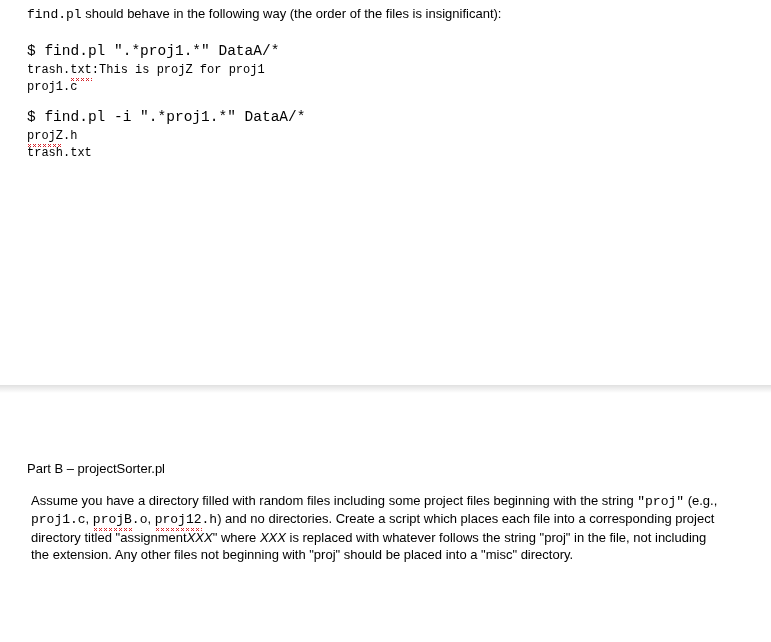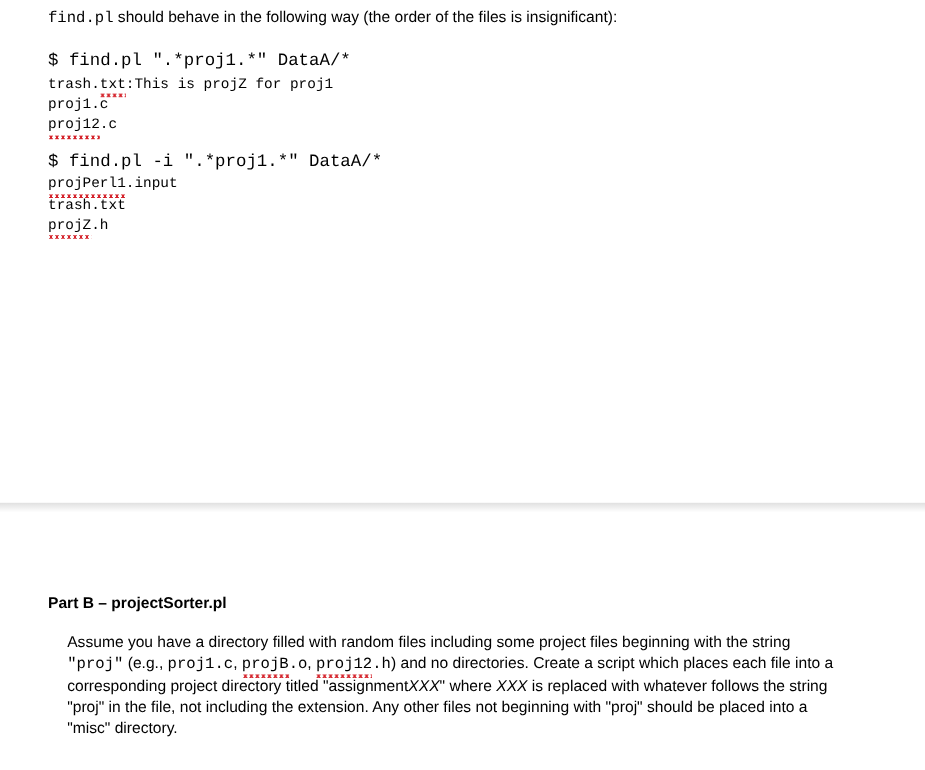--- a/index.html
+++ b/index.html
@@ -4,21 +4,21 @@
 <style>
   body {
     margin: 0;
     padding: 0;
     font-family: "Helvetica Neue", Helvetica, Arial, sans-serif;
     background: #fff;
     color: #000;
     width: 771px;
   }
   .page {
-    padding: 6px 48px 10px 40px;
+    padding: 6px 48px 10px 27px;
   }
   .mono {
     font-family: "Courier New", Courier, monospace;
   }
   .intro {
     font-size: 13px;
     margin: 0 0 20px 0;
   }
   .cmd {
     font-size: 14.5px;
@@ -51,53 +51,51 @@
   .sep-region {
     height: 20px;
     margin-top: 200px;
   }
   .inner-shadow {
     height: 8px;
     background: linear-gradient(to bottom, rgba(0,0,0,0.12), rgba(0,0,0,0));
   }
   .part-b-title {
     font-size: 13px;
-    font-weight: 700;
+    font-weight: 400;
     margin: 50px 0 16px 0;
   }
   .part-b-body {
     font-size: 13px;
     line-height: 1.35;
-    margin: 16px;
+    margin: 4px;
   }
 </style>
 </head>
 <body>
 
 <div class="page">
 
   <p class="intro">
     <span class="mono">find.pl</span><span> should behave in the following way (the order of the files is insignificant):</span>
   </p>
 
   <div class="block">
     <div class="mono cmd">$ find.pl ".*proj1.*" DataA/*</div>
     <div class="mono out">
       <div><span>trash.</span><span class="squig">txt</span><span>:This is projZ for proj1</span></div>
       <div><span>proj1.c</span></div>
-      <div><span class="squig">proj12</span><span>.c</span></div>
     </div>
   </div>
 
   <div class="block">
     <div class="mono cmd">$ find.pl -i ".*proj1.*" DataA/*</div>
     <div class="mono out">
-      <div><span class="squig">projPerl1</span><span>.input</span></div>
+      <div><span class="squig">projZ</span><span>.h</span></div>
       <div><span>trash.txt</span></div>
-      <div><span class="squig">projZ</span><span>.h</span></div>
     </div>
   </div>
 
 </div>
 
 <div class="sep-region">
   <div class="inner-shadow"></div>
 </div>
 
 <div class="page">

